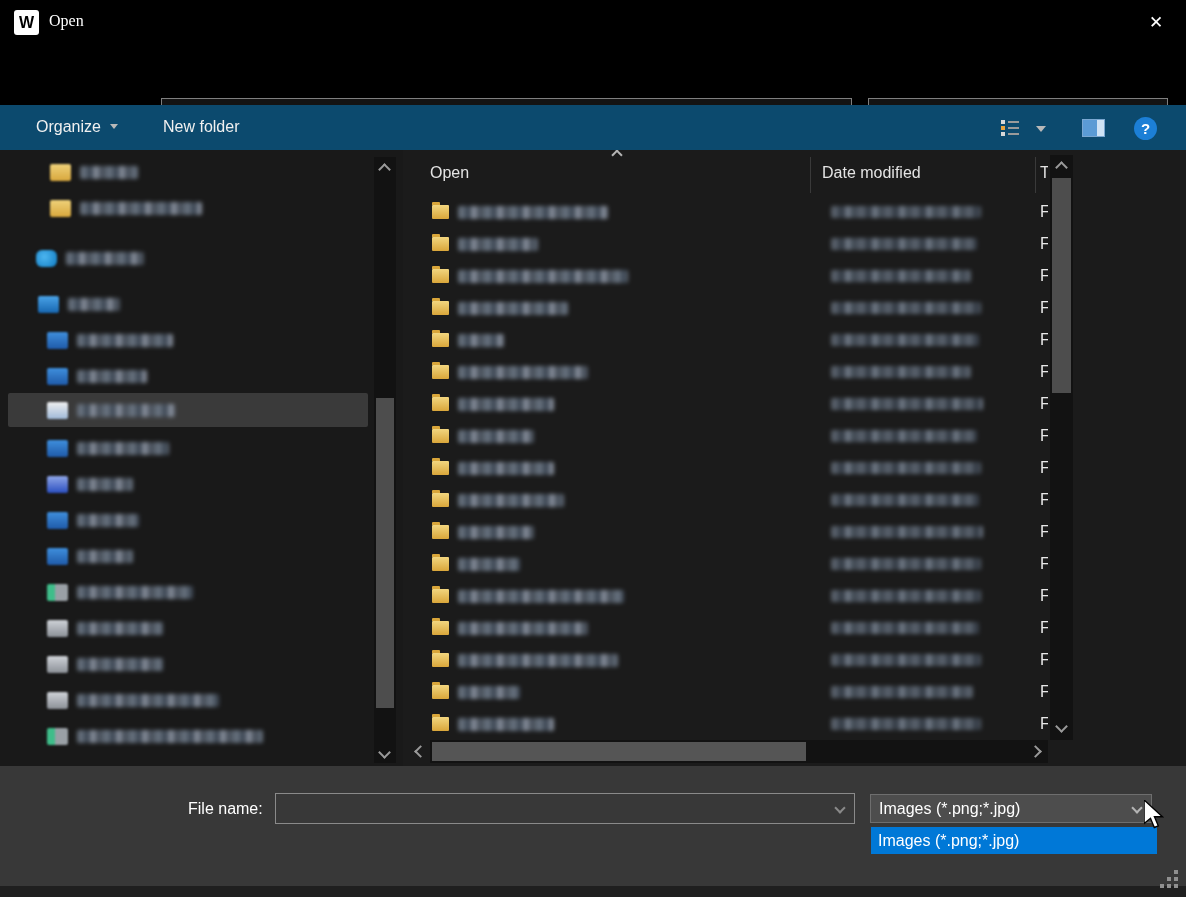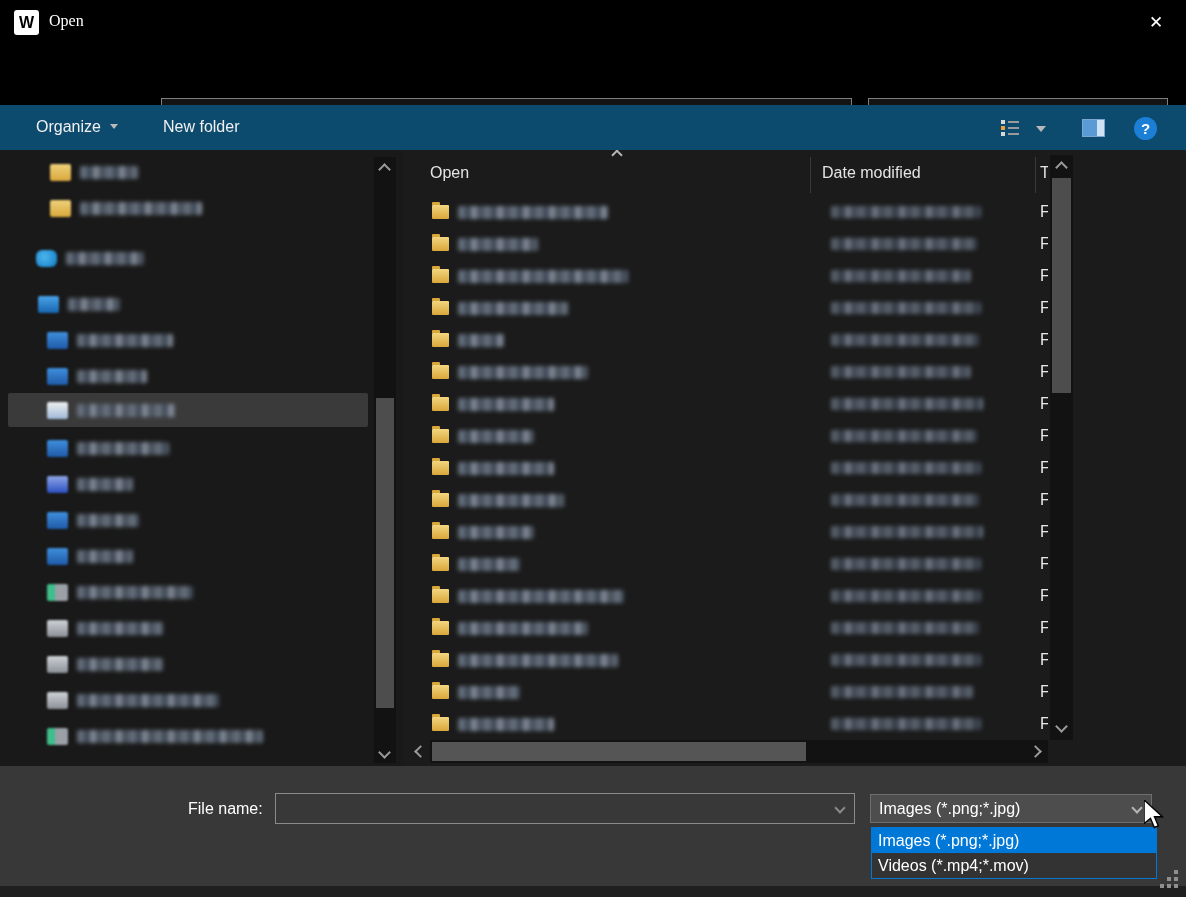--- a/index.html
+++ b/index.html
@@ -376,21 +376,20 @@
     <div class="fn-input-wrap">
       <input class="fn-input" value="" style="">
       <span class="chev fn-chev"></span>
     </div>
     <div class="combo">
       <span>Images (*.png;*.jpg)</span>
       <span class="chev combo-chev"></span>
     </div>
     <div class="menu">
       <div class="menu-item selected">Images (*.png;*.jpg)</div>
-      <div class="menu-item">Videos (*.mp4;*.mov)</div>
     </div>
   </div>
 
   <div class="bottom-strip"></div>
 
   <svg class="cursor" width="20" height="29" viewBox="0 0 13 19">
     <path d="M0,0 L0,15.5 L4.2,12 L6.7,18 L9.3,16.9 L6.8,11 L12,11 Z" fill="#fff" stroke="#000" stroke-width="0.9"></path>
   </svg>
 
   <div class="grip">

